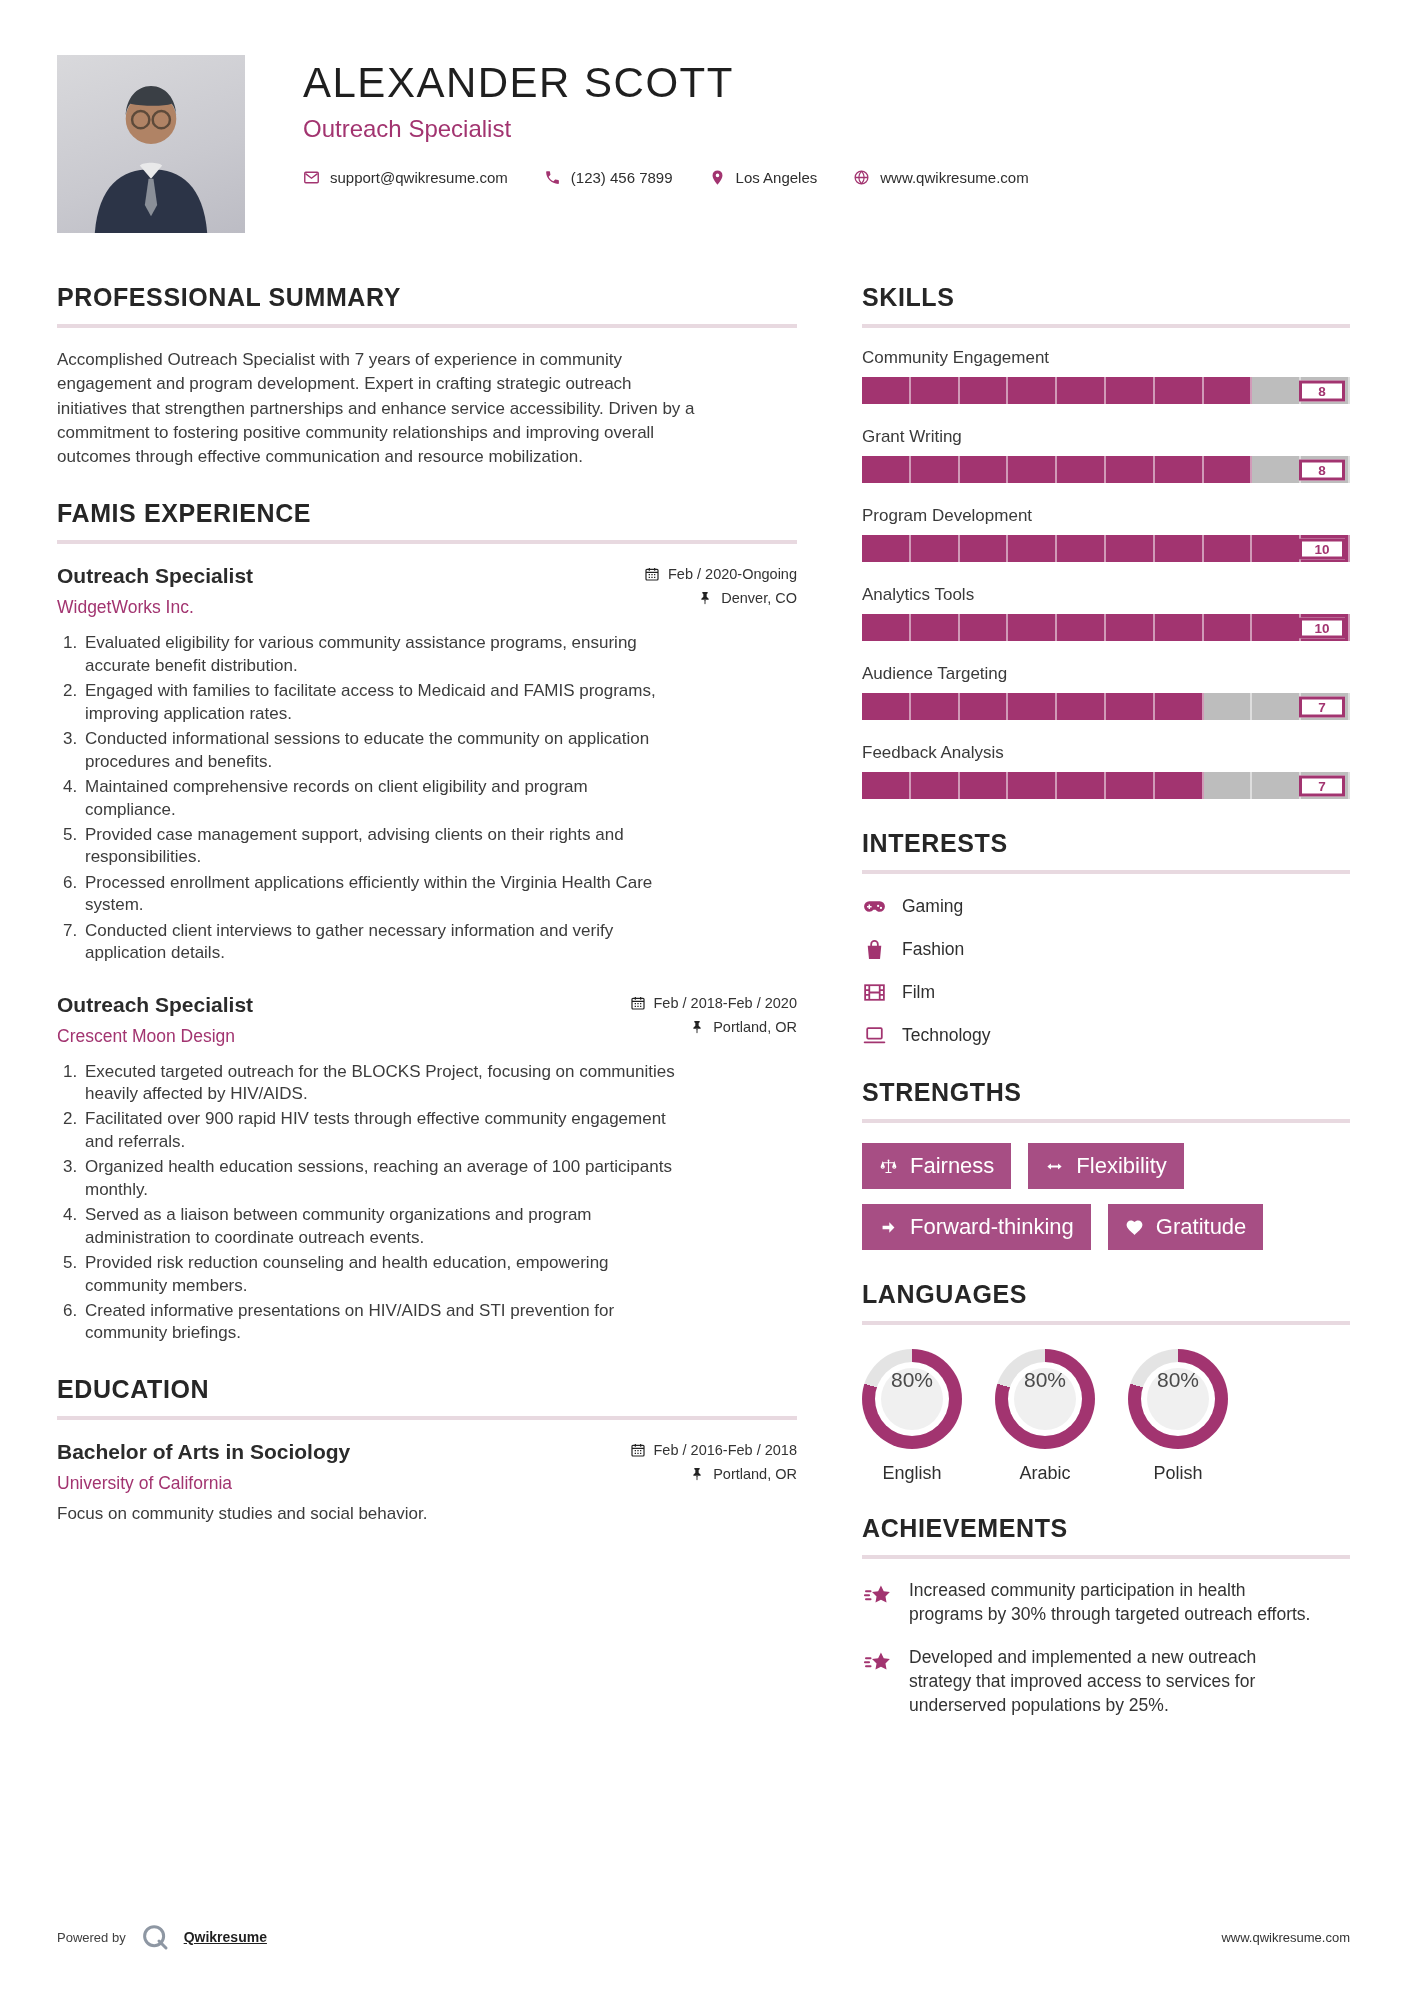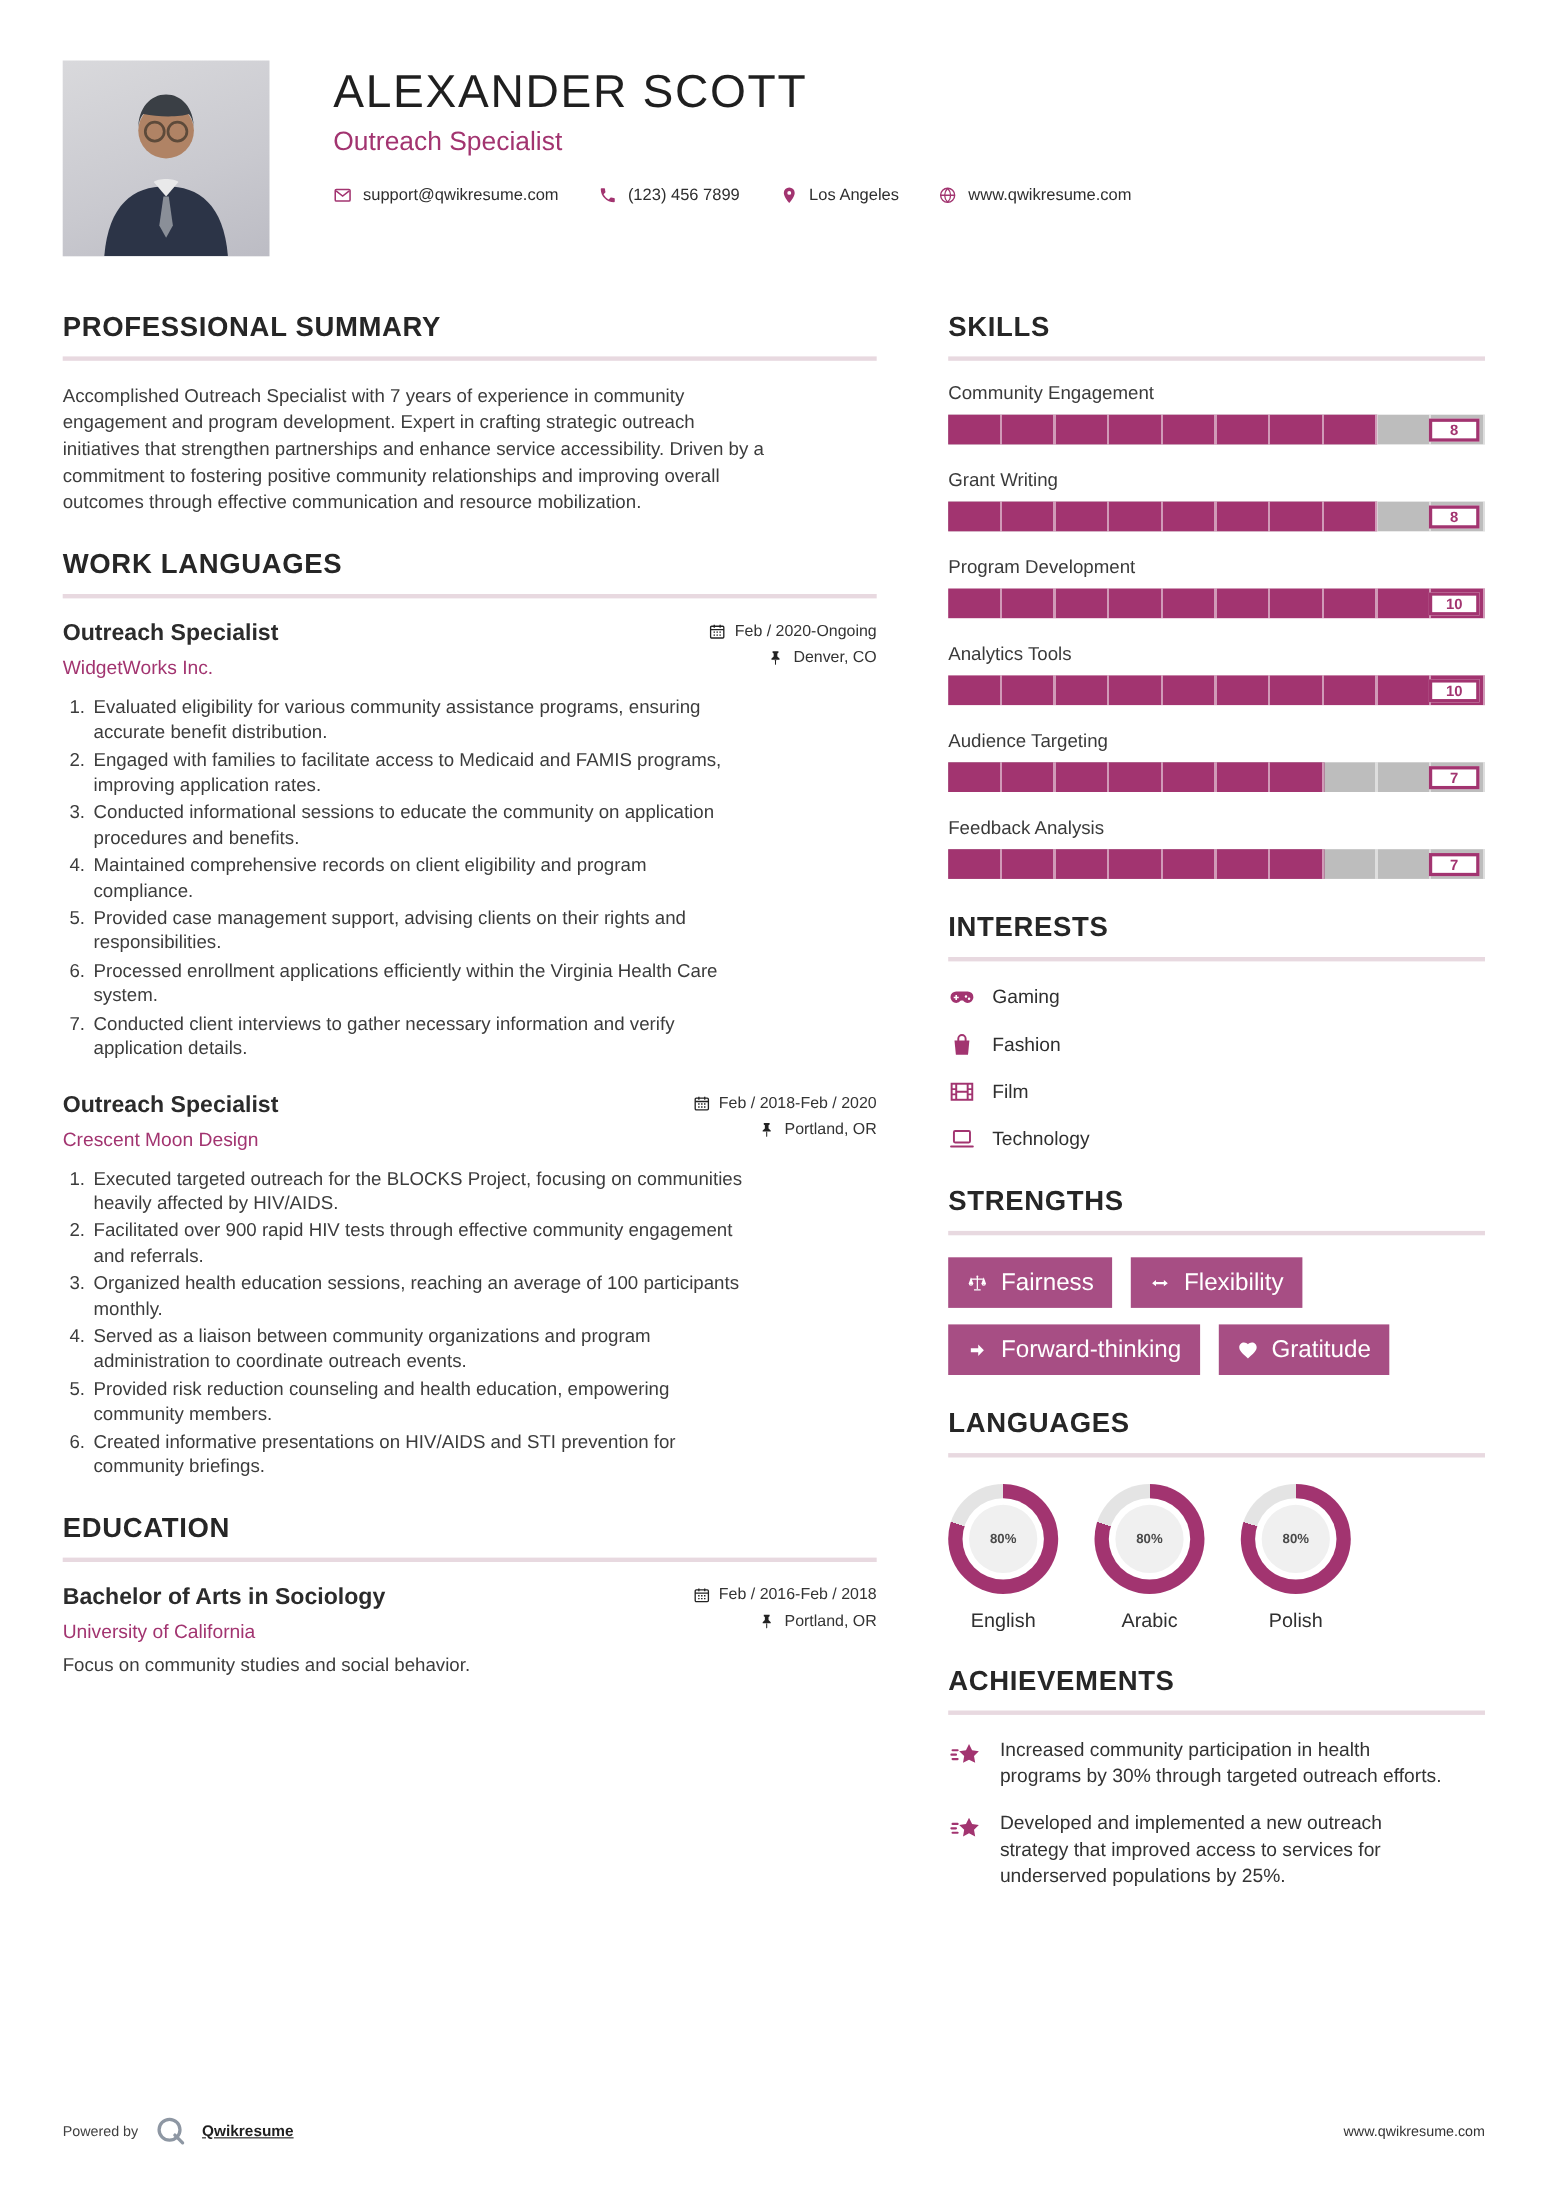--- a/index.html
+++ b/index.html
@@ -69,21 +69,21 @@
   .strengths-wrap{display:flex;flex-wrap:wrap;gap:15px 17px}
   .strength-badge{display:inline-flex;align-items:center;gap:12px;background:var(--accent-btn);
     color:#fff;font-size:22px;padding:10px 17px}
   .strength-badge .icon{width:19px;height:19px;color:#fff;flex:none}
   
   .langs-row{display:flex;gap:33px;padding-top:4px}
   .lang-item{width:100px;display:flex;flex-direction:column;align-items:center}
   .donut{width:100px;height:100px;border-radius:50%;position:relative}
   .donut-hole{position:absolute;inset:13px;background:#fff;border-radius:50%}
   .donut-core{position:absolute;inset:19px;background:var(--donut-core);border-radius:50%;
-    display:flex;align-items:center;justify-content:center;font-size:12px;font-weight:700;color:#4a4a4a}
+    display:flex;align-items:flex-start;justify-content:center;font-size:21px;font-weight:400;color:#4a4a4a}
   .lang-name{margin-top:14px;font-size:18px;color:#2f2f2f}
   
   .achv-item{display:flex;gap:15px;margin-bottom:20px}
   .achv-item .icon{width:32px;height:32px;color:var(--accent);flex:none;margin-top:2px}
   .achv-text{font-size:17.5px;line-height:1.35;max-width:405px;color:#333}
   
   .footer{position:absolute;left:57px;right:57px;bottom:38px;display:flex;justify-content:space-between;align-items:center}
   .powered{display:flex;align-items:center;gap:14px}
   .powered-label{font-size:13px;color:#404040}
   .q-logo{width:30px;height:30px;color:#8E97A3}
@@ -150,21 +150,21 @@
 <div class="main">
   <div class="col-left">
 
     <div class="section">
       <div class="sec-heading">PROFESSIONAL SUMMARY</div>
       <div class="sec-rule"></div>
       <p class="summary-text">Accomplished Outreach Specialist with 7 years of experience in community engagement and program development. Expert in crafting strategic outreach initiatives that strengthen partnerships and enhance service accessibility. Driven by a commitment to fostering positive community relationships and improving overall outcomes through effective communication and resource mobilization.</p>
     </div>
 
     <div class="section">
-      <div class="sec-heading">WORK LANGUAGES</div>
+      <div class="sec-heading">FAMIS EXPERIENCE</div>
       <div class="sec-rule"></div>
       <div id="jobs-container">
           <div class="job">
             <div class="job-head">
               <div>
                 <div class="job-title">Outreach Specialist</div>
                 <div class="job-company">WidgetWorks Inc.</div>
               </div>
               <div class="job-meta">
                 <div class="meta-item">

